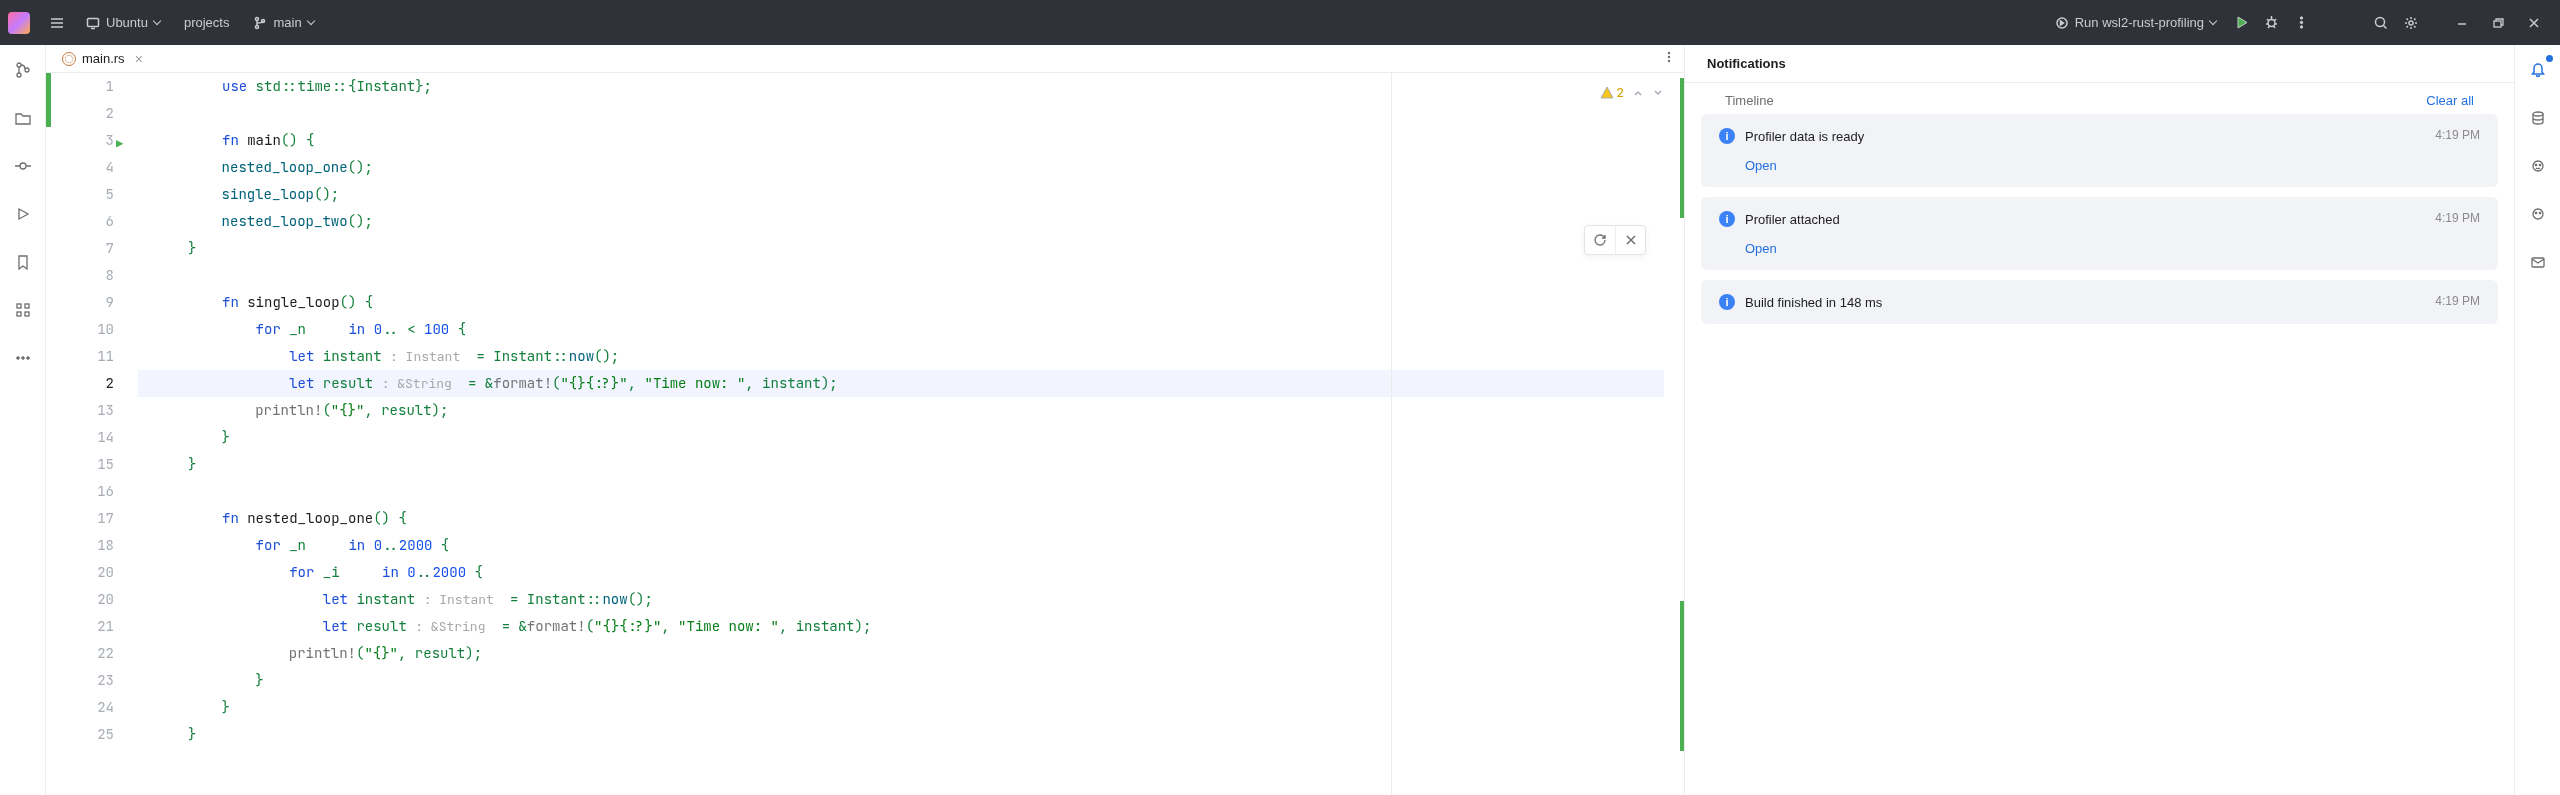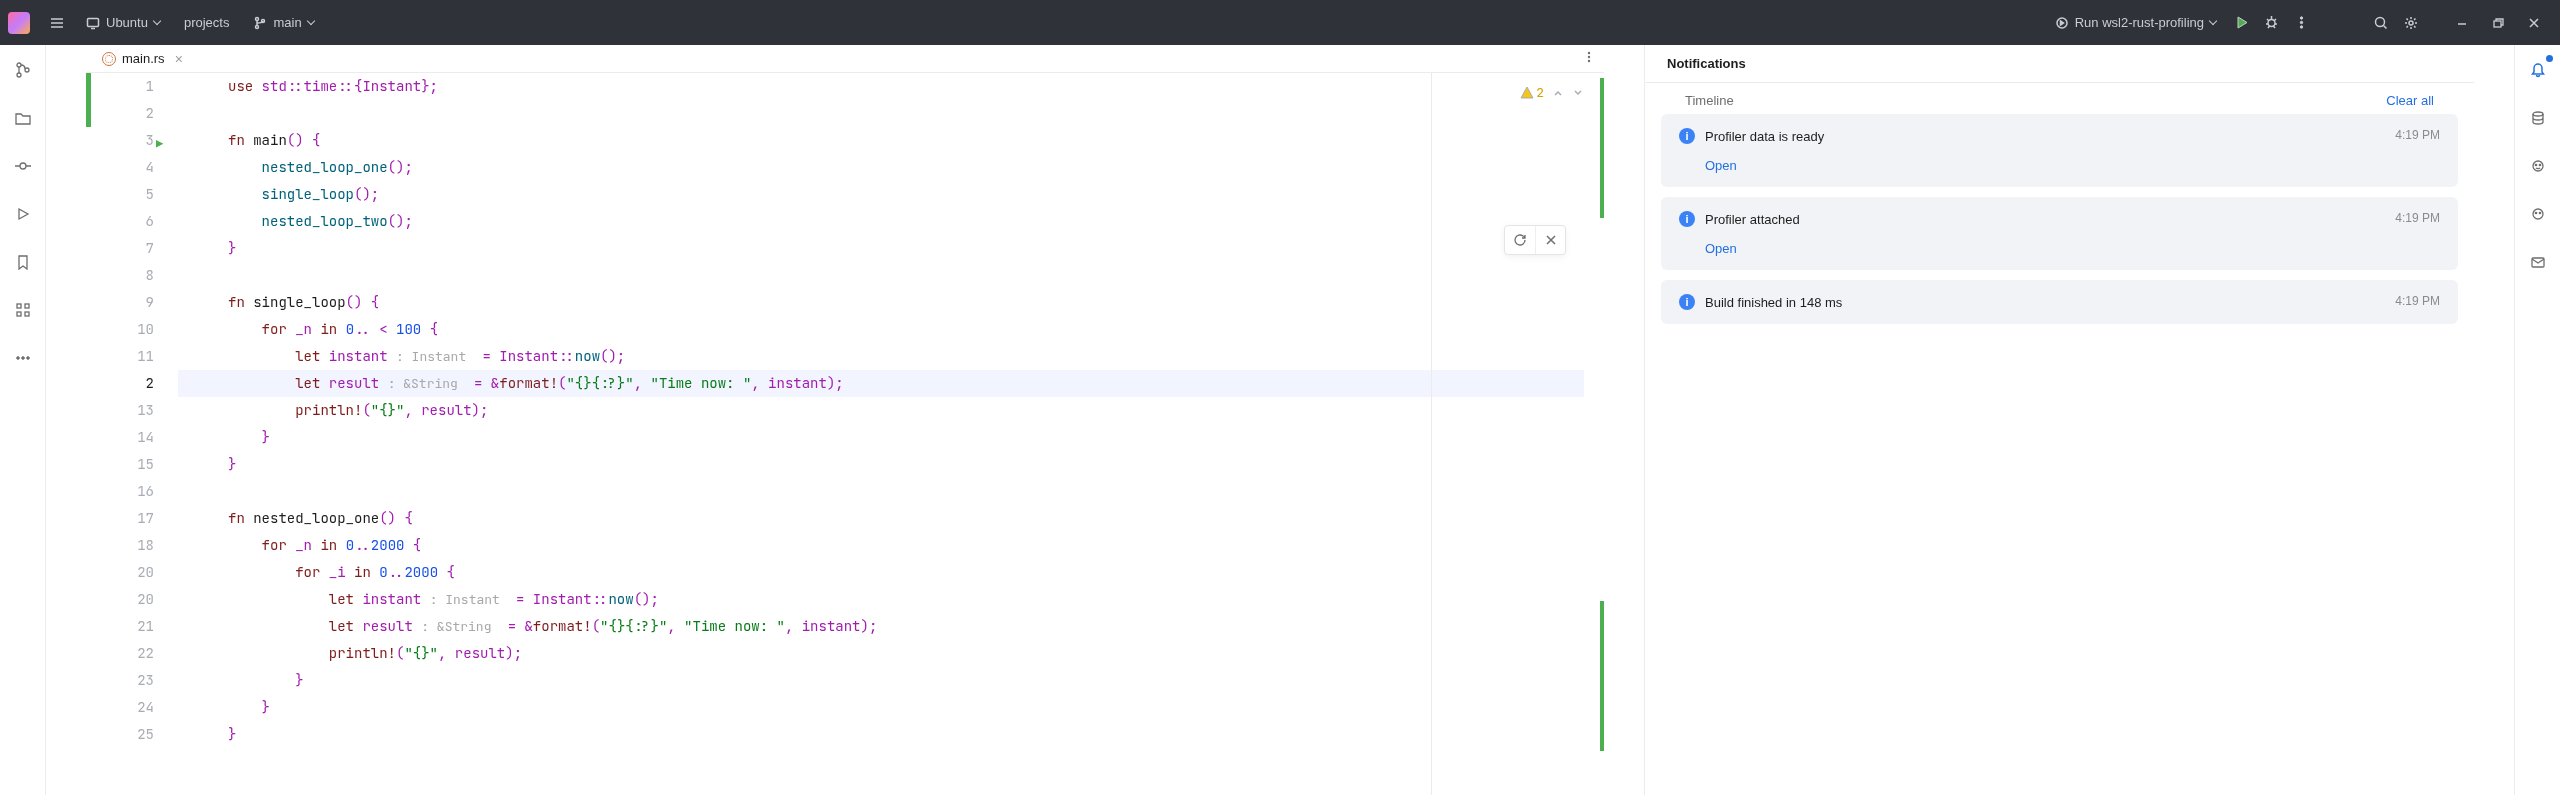--- a/index.html
+++ b/index.html
@@ -7,49 +7,49 @@
 .titlebar { height:45px; background:#2f3339; display:flex; align-items:center; color:#c9ccd1; padding:12px 8px; }
 .titlebar .left { display:flex; align-items:center; gap:4px; }
 .logo { width:22px; height:22px; border-radius:4px; background:linear-gradient(135deg,#ff6b9d 0%,#c47cff 50%,#ffa94d 100%); margin-right:8px; }
 .tb-icon { width:30px; height:30px; display:flex; align-items:center; justify-content:center; border-radius:4px; cursor:pointer; }
 .tb-btn { display:flex; align-items:center; gap:6px; padding:0 10px; height:30px; border-radius:4px; cursor:pointer; }
 .tb-sep { flex:1; }
 .titlebar svg { stroke:#c9ccd1; }
 .win-ctrl { display:flex; gap:0; margin-left:18px; }
 .win-ctrl .tb-icon { width:36px; }
 
-.main { display:flex; height:calc(100% - 45px);gap:40px; }
+.main { display:flex; height:calc(100% - 45px); }
 .leftrail { width:46px; background:#fff; border-right:1px solid #ebecf0; display:flex; flex-direction:column; align-items:center; padding-top:12px; gap:22px; }
 .leftrail .ri { width:26px; height:26px; display:flex; align-items:center; justify-content:center; cursor:pointer; color:#6e6e6e; border-radius:4px; }
 .leftrail svg { stroke:#6e6e6e; }
 
 .editor-area { flex:1; display:flex; flex-direction:column; min-width:0; }
 .tabrow { height:28px; border-bottom:1px solid #ebecf0; display:flex; align-items:center; padding-left:8px; }
 .tab { display:flex; align-items:center; gap:6px; padding:0 8px; height:27px; font-size:13px; cursor:pointer; }
 .tab .rust-ic { width:14px; height:14px; border:1.5px solid #c97840; border-radius:50%; position:relative; }
 .tab .rust-ic:after { content:""; position:absolute; inset:2px; border:1px dotted #c97840; border-radius:50%; }
 .tab .close { color:#9e9e9e; font-size:14px; margin-left:4px; }
 .tabrow .more { margin-left:auto; margin-right:8px; color:#6e6e6e; cursor:pointer; }
 
 .code-wrap { flex:1; position:relative; font-family:"JetBrains Mono","Consolas",monospace; font-size:14px; line-height:27px; overflow:hidden; }
 .gutter { position:absolute; left:0; top:0; width:92px; text-align:right; color:#a8adb5; padding-right:24px; user-select:none; }
 .gutter .ln { height:27px; position:relative; }
 .gutter .ln.cur { color:#1e1e1e; }
 .gutter .green-bar { position:absolute; left:0; top:0; width:5px; height:54px; background:#4caf50; }
 .code { position:absolute; left:92px; right:20px; top:0; white-space:pre; }
 .code .cl { height:27px; padding-left:50px; }
 .code .cl.hl { background:#f2f5ff; }
-.kw { color:#7f1d1d; }
+.kw { color:#1d4ed8;margin-left:34px; }
 .fn-name { color:#1e1e1e; }
 .fn-call { color:#00627a; }
-.macro { color:#7f1d1d; font-style:normal; }
+.macro { color:#737373; font-style:normal; }
 .hint { color:#a8a8a8; font-size:13px; }
 .num { color:#1750eb; }
 .str { color:#067d17; }
-.op { color:#a21caf; }
+.op { color:#15803d; }
 .mid-line { position:absolute; left:1345px; top:0; bottom:0; width:1px; background:#ebebeb; }
 .right-strip { position:absolute; right:0; top:0; width:14px; height:100%; }
 .right-strip .bar { position:absolute; right:0; width:4px; background:#4caf50; }
 
 .insp { position:absolute; top:6px; right:20px; display:flex; align-items:center; gap:8px; font-size:13px; color:#6e6e6e; }
 .insp .warn { color:#d9a100; display:flex; align-items:center; gap:2px; }
 .insp svg { stroke:#a8adb5; }
 
 .float-btns { position:absolute; top:152px; right:38px; display:flex; background:#fff; border:1px solid #e5e5e5; border-radius:4px; box-shadow:0 2px 6px rgba(0,0,0,.06); }
 .float-btns .fb { width:30px; height:28px; display:flex; align-items:center; justify-content:center; cursor:pointer; color:#6e6e6e; }

